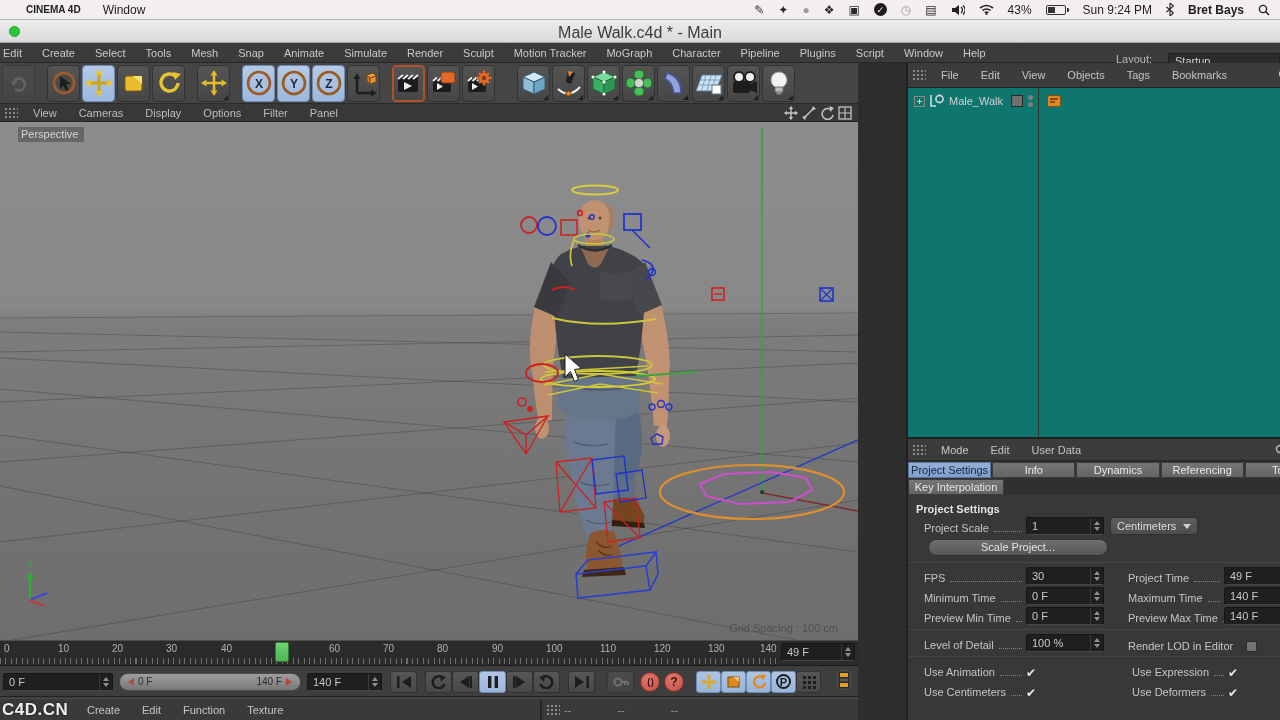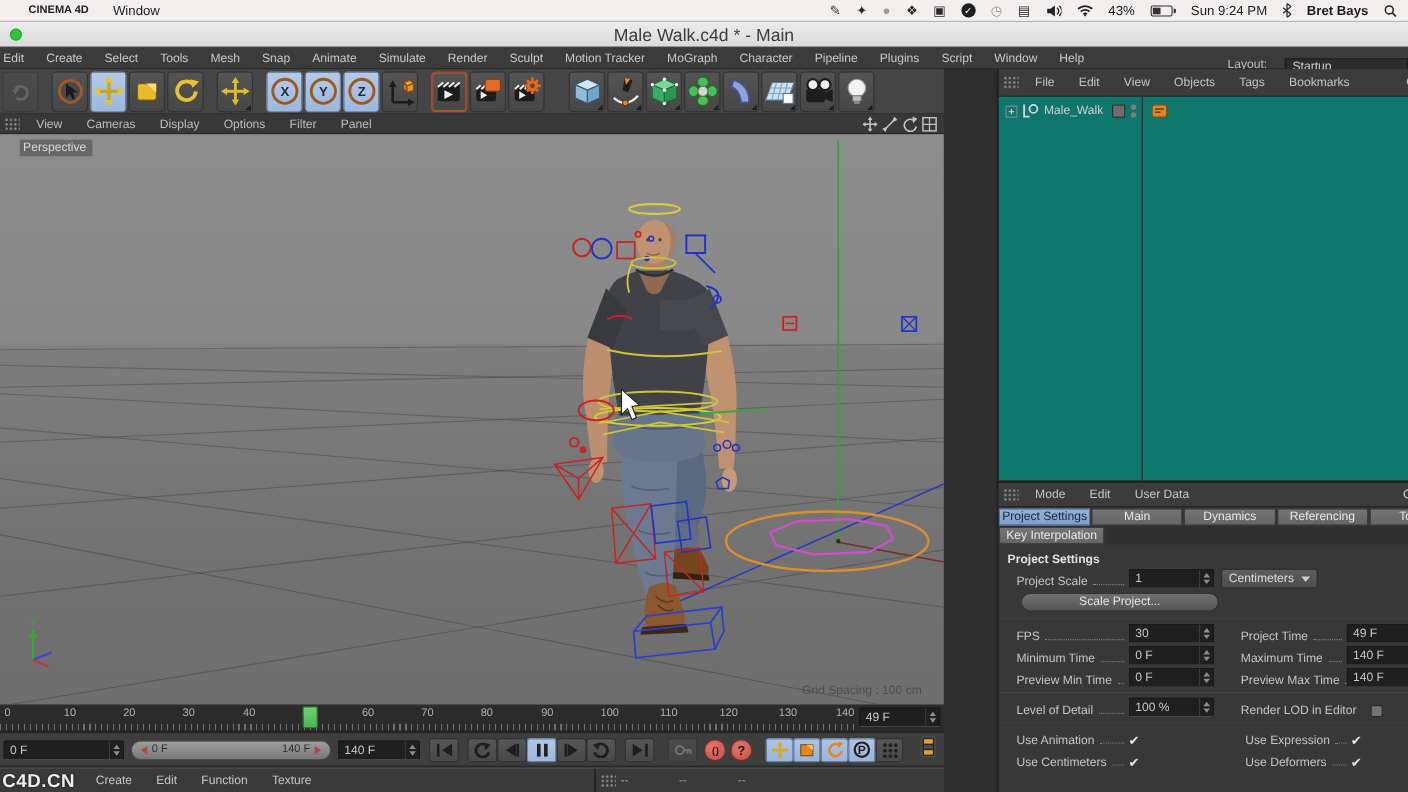--- a/index.html
+++ b/index.html
@@ -777,21 +777,21 @@
               <path d="M3 6 v-2 a2.5 2.5 0 0 1 5 0 v2" stroke="#bdbdbd" fill="none" stroke-width="1.5"></path>
             </svg>
           <svg width="12" height="12">
               <circle cx="6" cy="6" r="4.6" stroke="#bdbdbd" fill="none" stroke-width="1.3"></circle>
               <circle cx="6" cy="6" r="1.6" fill="#bdbdbd"></circle>
             </svg>
         </span>
       </div>
       <div class="am-tabs">
         <span class="tab active">Project Settings</span>
-        <span class="tab">Main</span>
+        <span class="tab">Info</span>
         <span class="tab">Dynamics</span>
         <span class="tab">Referencing</span>
         <span class="tab">To Do</span>
       </div>
       <div class="am-tabs">
         <span class="tab tab-ki">Key Interpolation</span>
       </div>
 
       <div class="am-body">
         <div class="sec-title">Project Settings</div>

